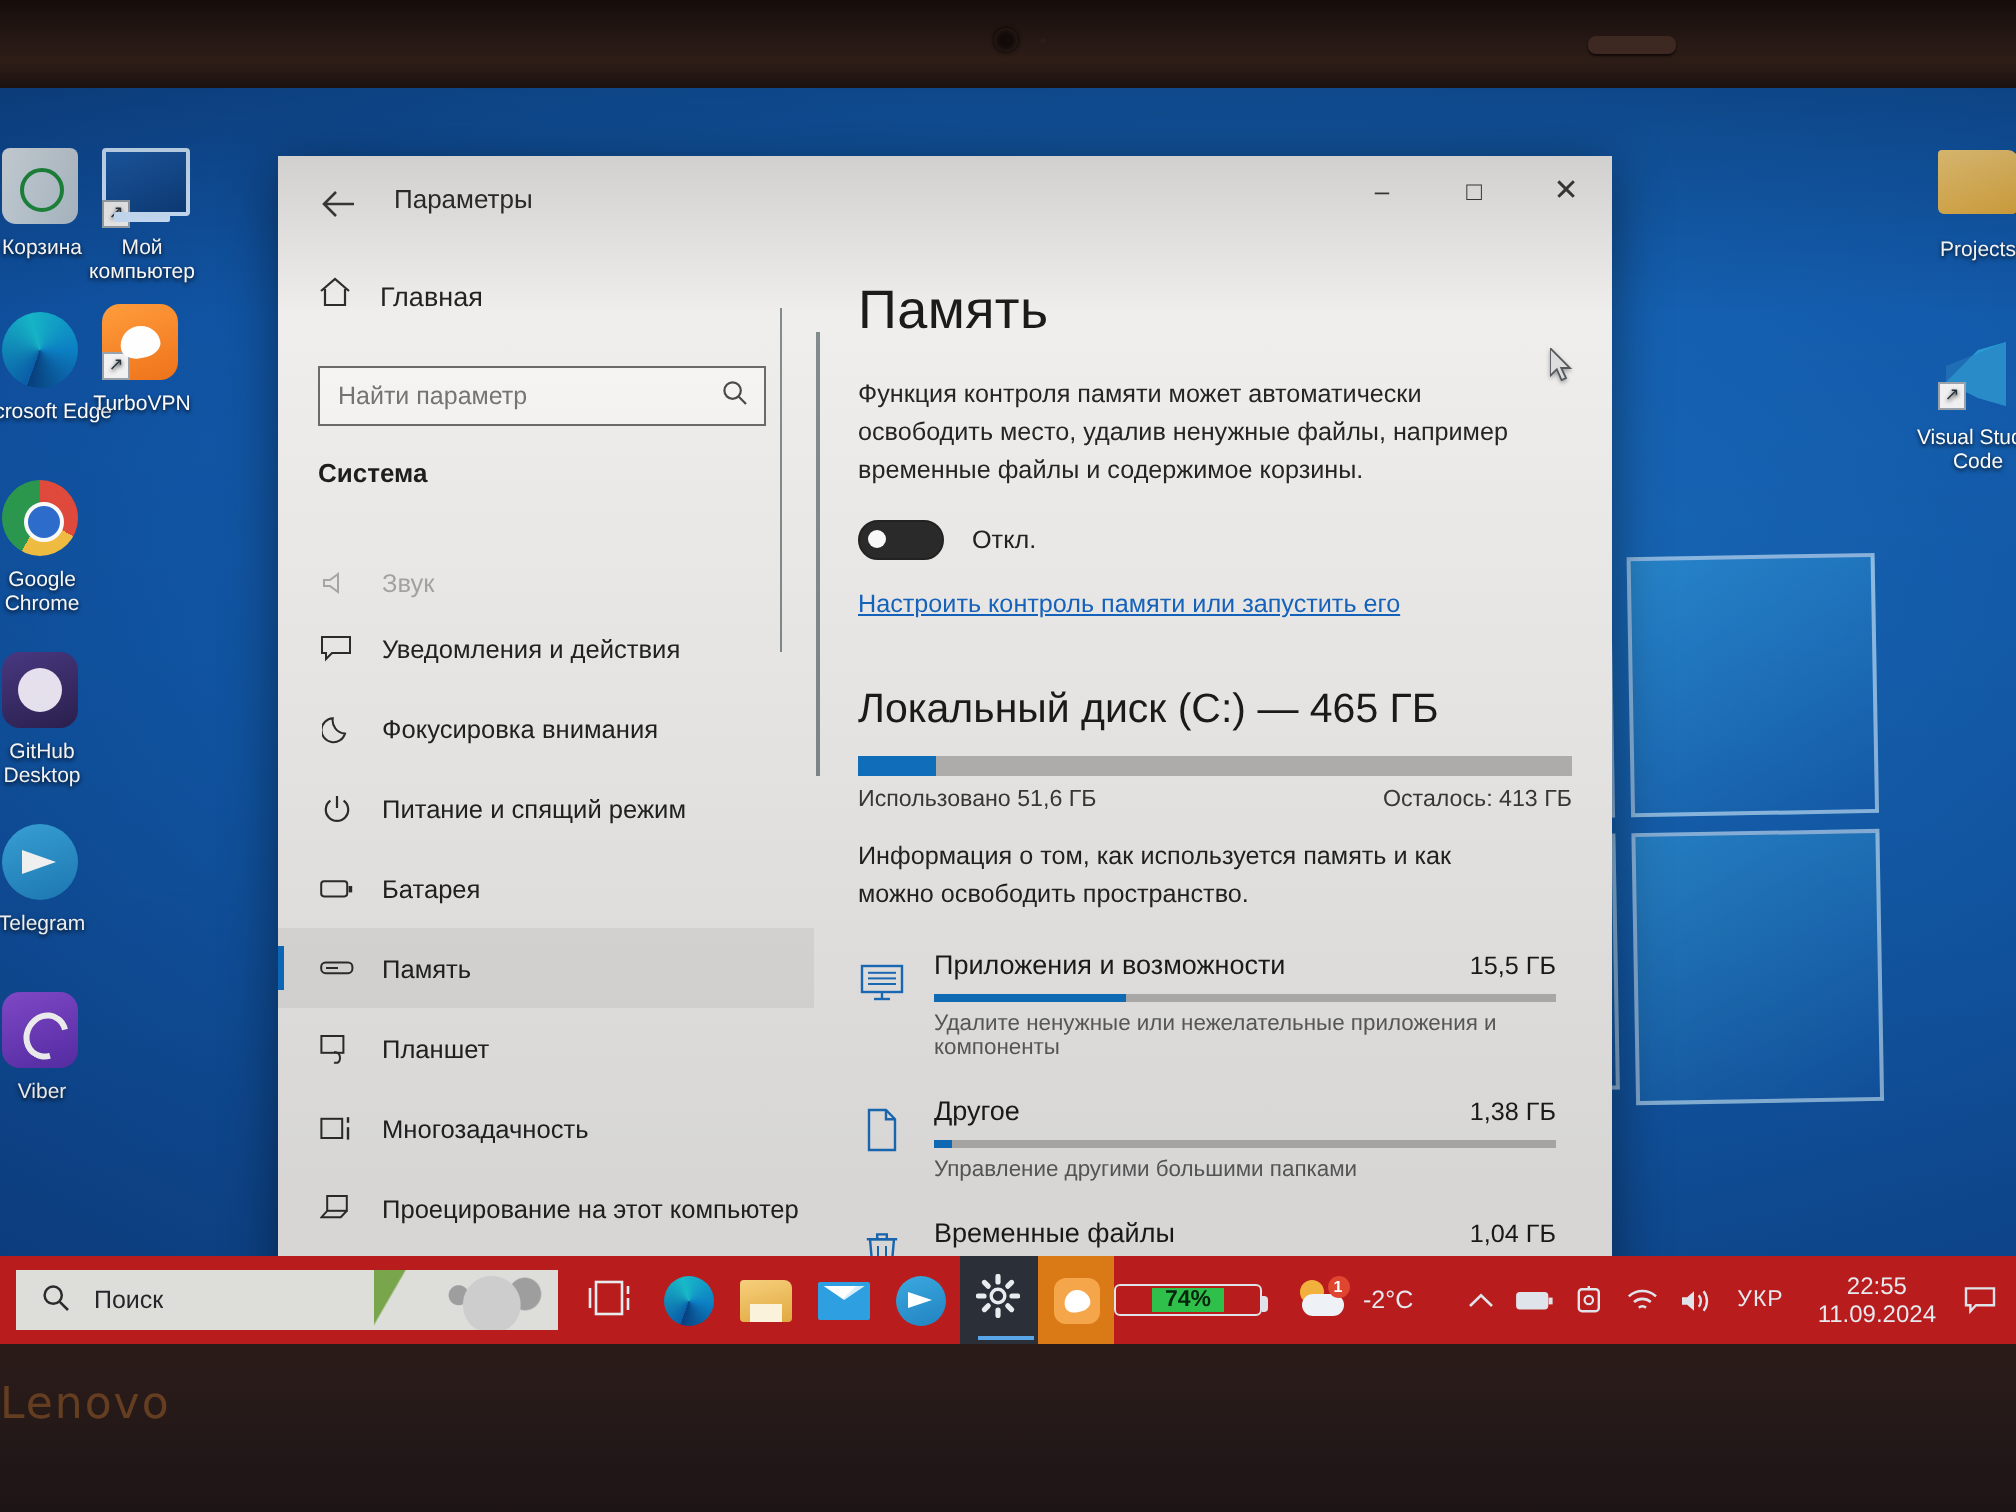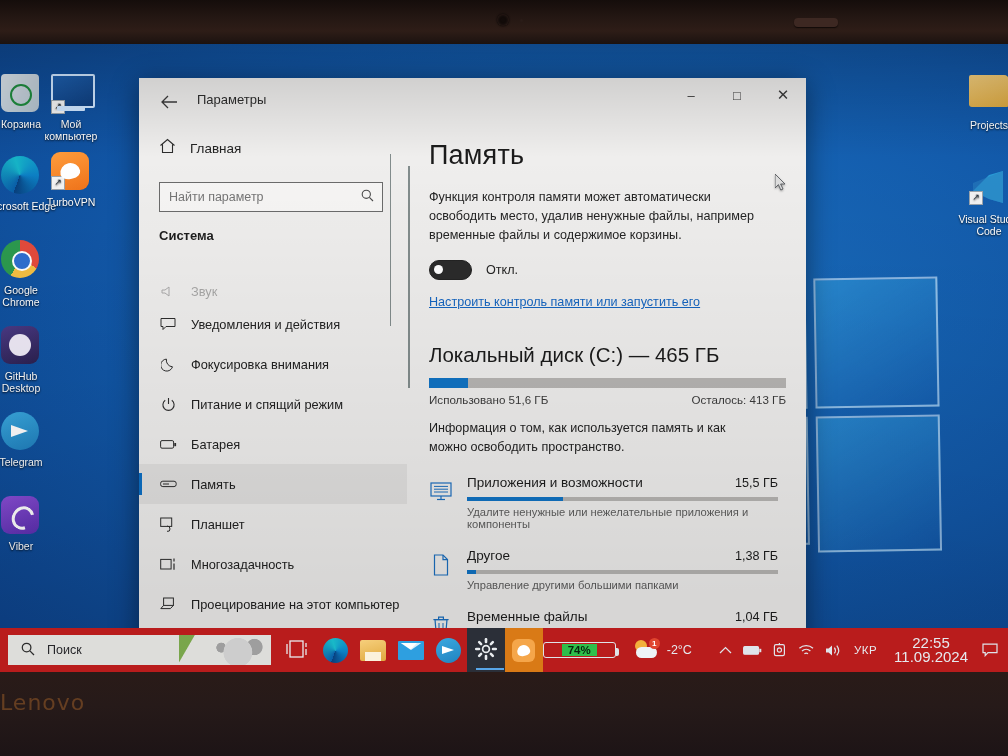--- a/index.html
+++ b/index.html
@@ -176,21 +176,21 @@
   .battery-pill:after{content:"";position:absolute;right:-4px;top:5px;width:2.5px;height:8px;background:#dfe3e8;border-radius:0 2px 2px 0;}
   .weather{display:flex;align-items:center;gap:7px;margin-right:20px;}
   .wx-ic{width:26px;height:20px;position:relative;}
   .wx-sun{position:absolute;left:1px;top:0;width:12px;height:12px;border-radius:50%;background:#f2b03c;}
   .wx-cloud{position:absolute;left:2px;top:7px;width:21px;height:11px;border-radius:9px;background:#eef2f6;}
   .wx-badge{position:absolute;right:0;top:-2px;width:11px;height:11px;border-radius:50%;background:#e0452f;
      color:#fff;font-size:8px;line-height:11px;text-align:center;font-weight:bold;}
   .wx-temp{font-size:12.5px;}
   .tray-ic{width:27px;height:44px;display:flex;align-items:center;justify-content:center;font-size:13px;color:#dfe4ea;}
   .tray-lang{font-size:11.5px;margin:0 9px 0 7px;letter-spacing:.5px;}
-  .clock{text-align:center;font-size:15px;line-height:14px;margin:0 8px;}
+  .clock{text-align:center;font-size:12px;line-height:14px;margin:0 8px;}
   .action-ic{width:28px;height:44px;display:flex;align-items:center;justify-content:center;font-size:15px;color:#dfe4ea;}
 </style>
 </head>
 <body>
 
 <div id="stage">
 
   <div class="bezel-top">
     <div class="bez-label"></div>
     <div class="webcam"></div>

